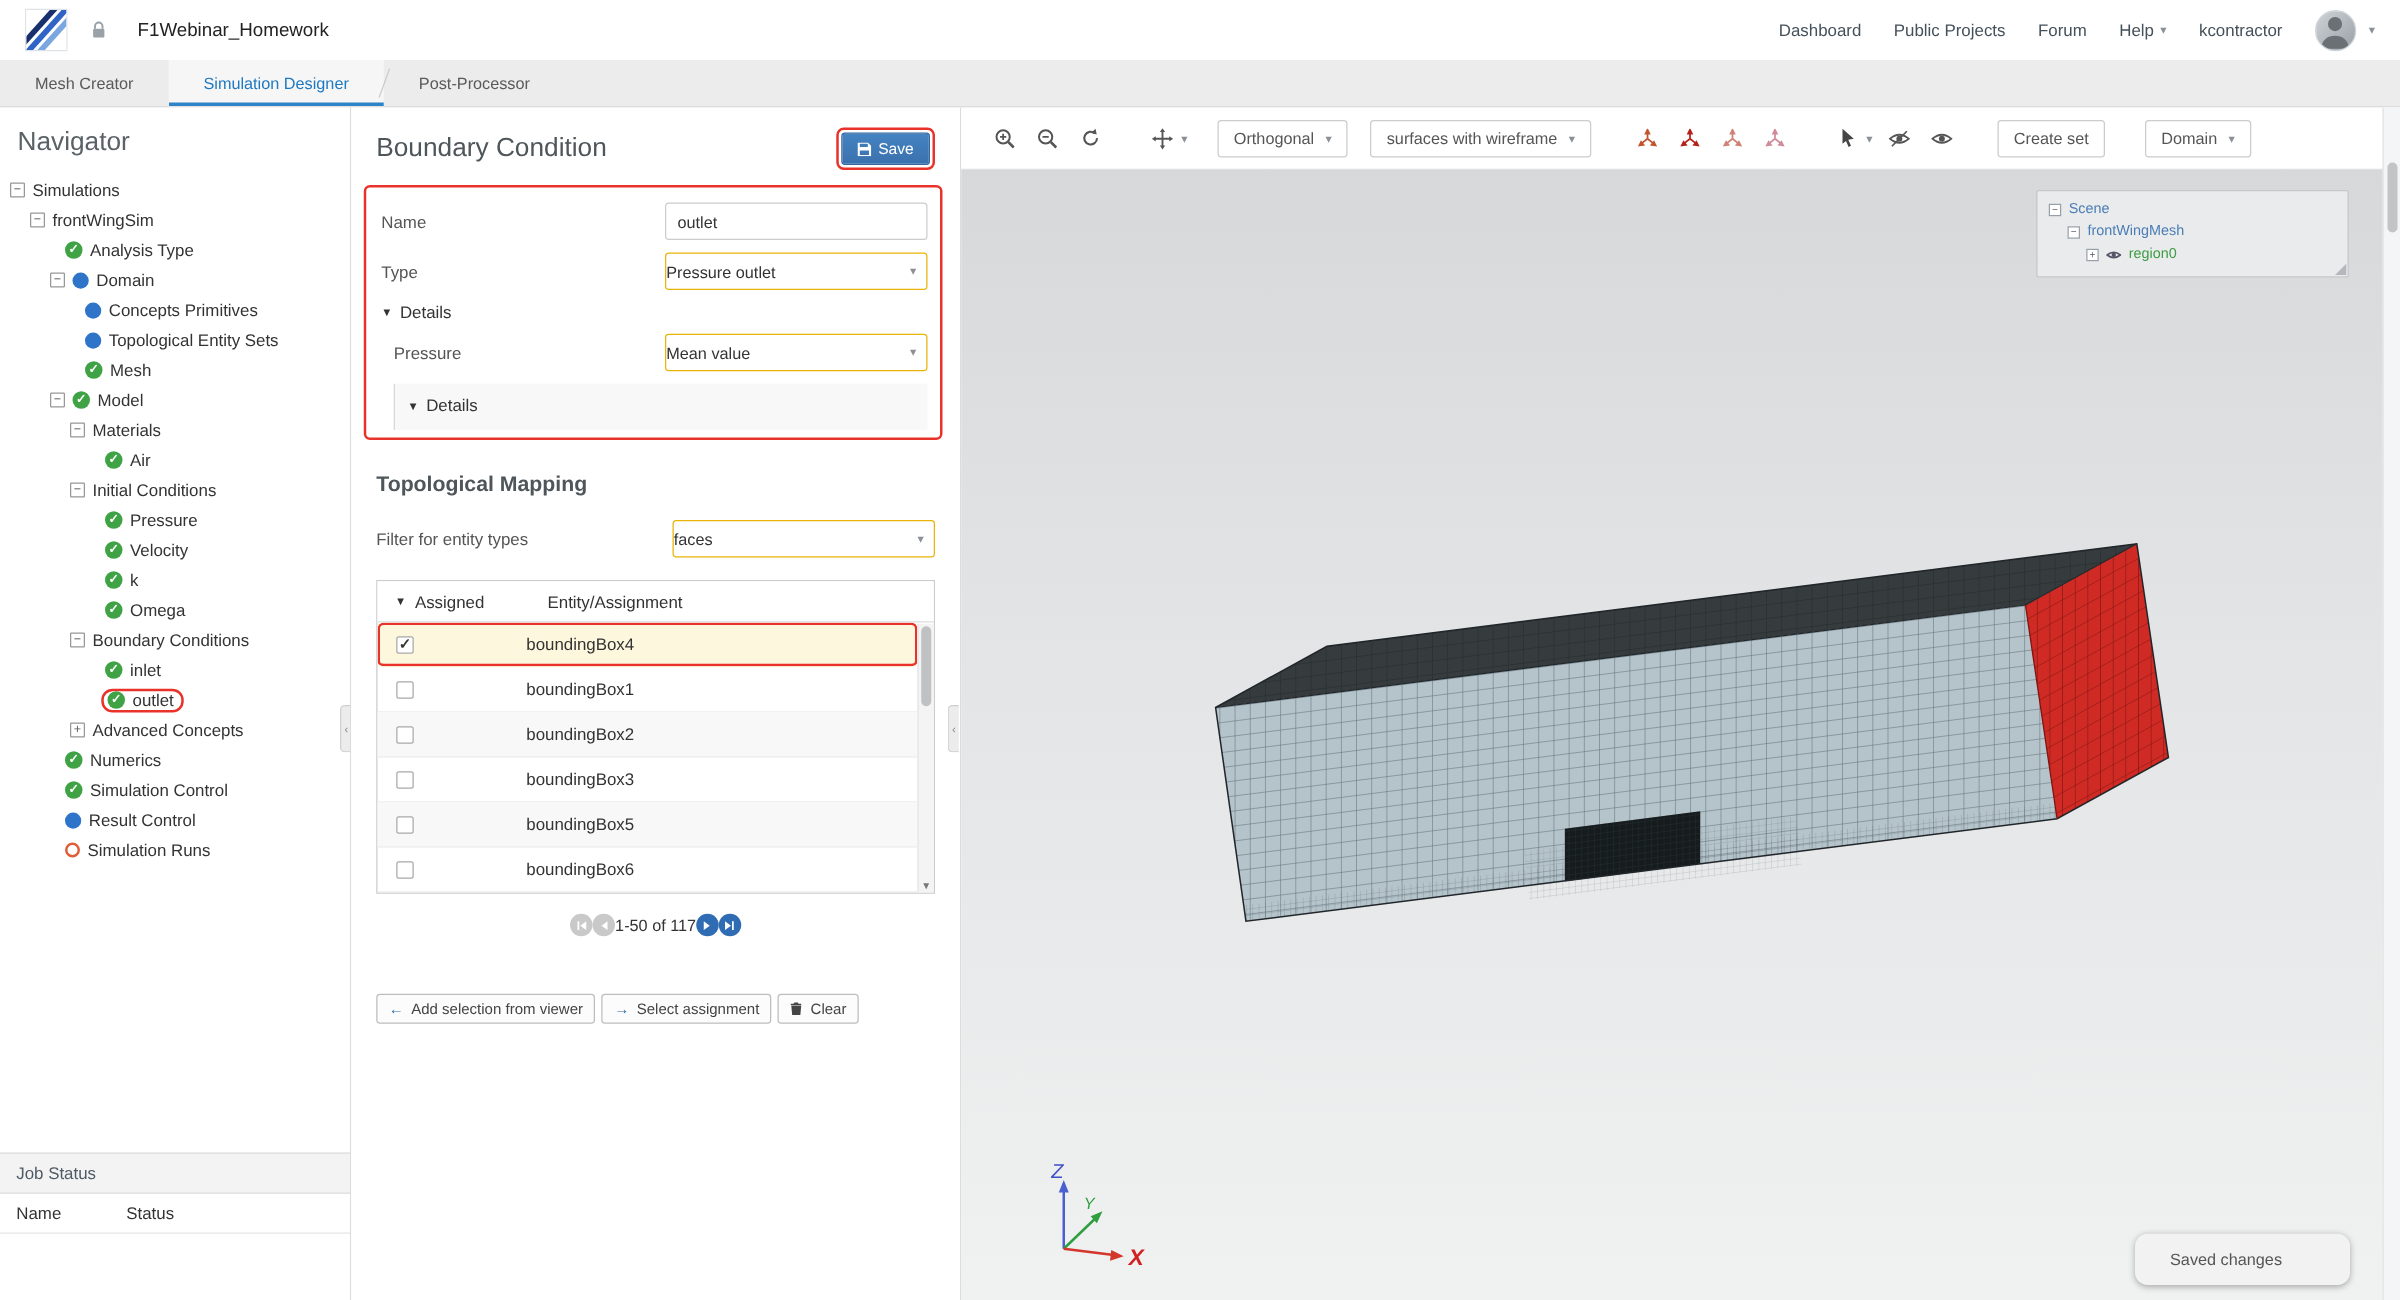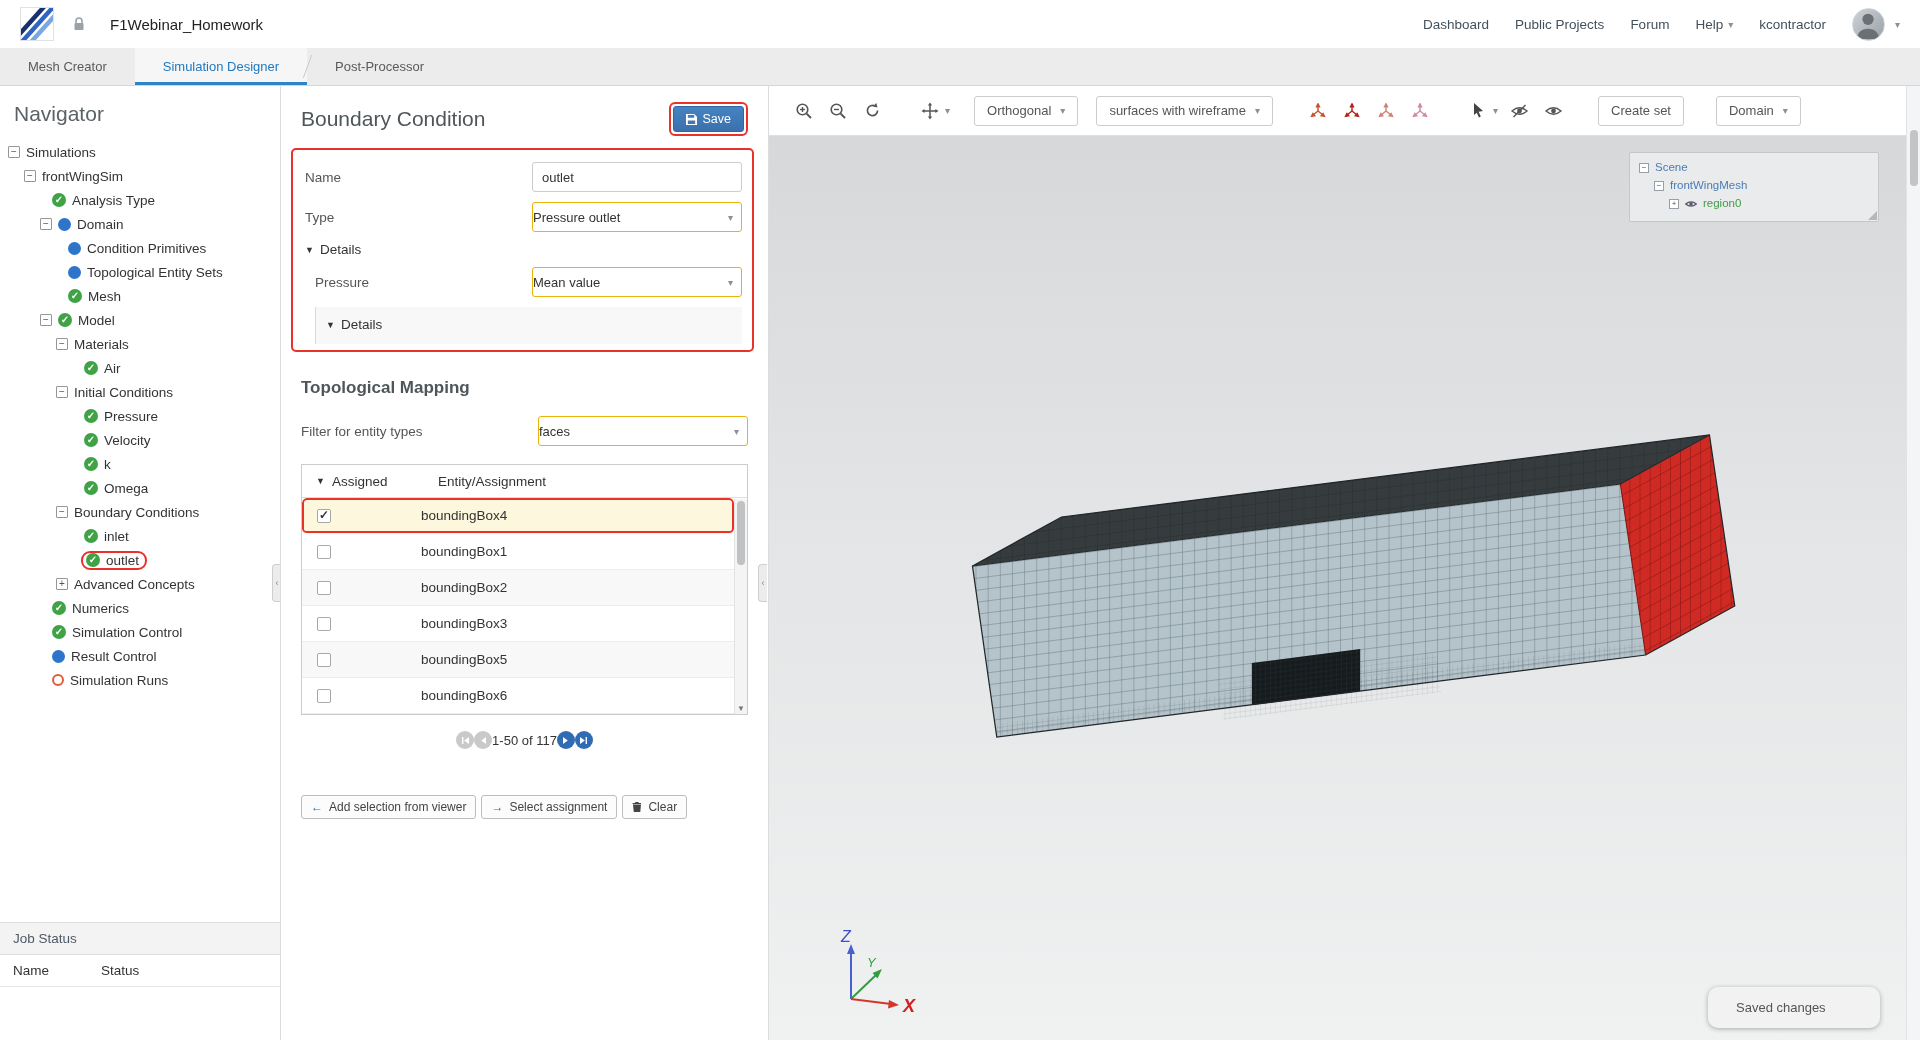--- a/index.html
+++ b/index.html
@@ -198,21 +198,21 @@
             <span class="ticon check">✓</span>
             <span>Analysis Type</span>
           </div>
         <div class="trow ic">
             <span class="texp">−</span>
             <span class="ticon bdot"></span>
             <span>Domain</span>
           </div>
         <div class="trow idl">
             <span class="ticon bdot"></span>
-            <span>Condition Primitives</span>
+            <span>Concepts Primitives</span>
           </div>
         <div class="trow idl">
             <span class="ticon bdot"></span>
             <span>Topological Entity Sets</span>
           </div>
         <div class="trow idl">
             <span class="ticon check">✓</span>
             <span>Mesh</span>
           </div>
         <div class="trow ic">

